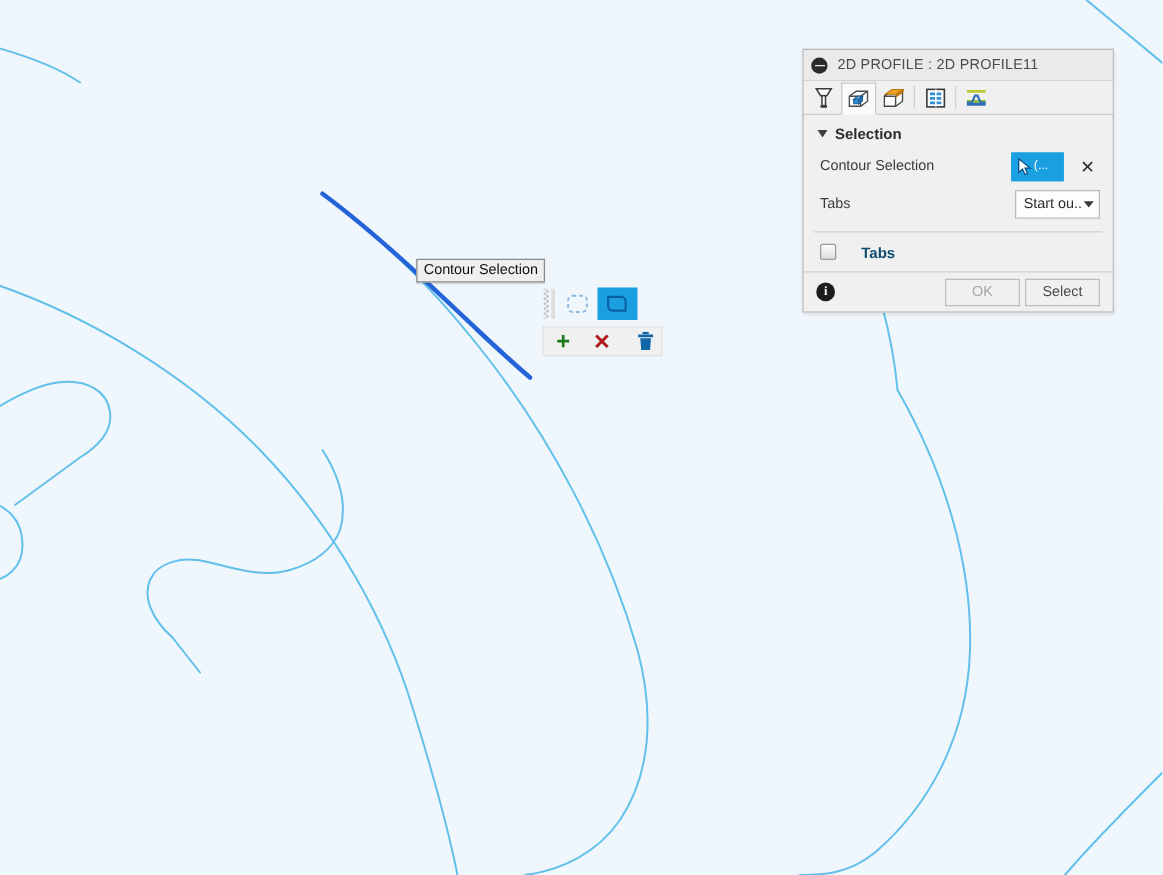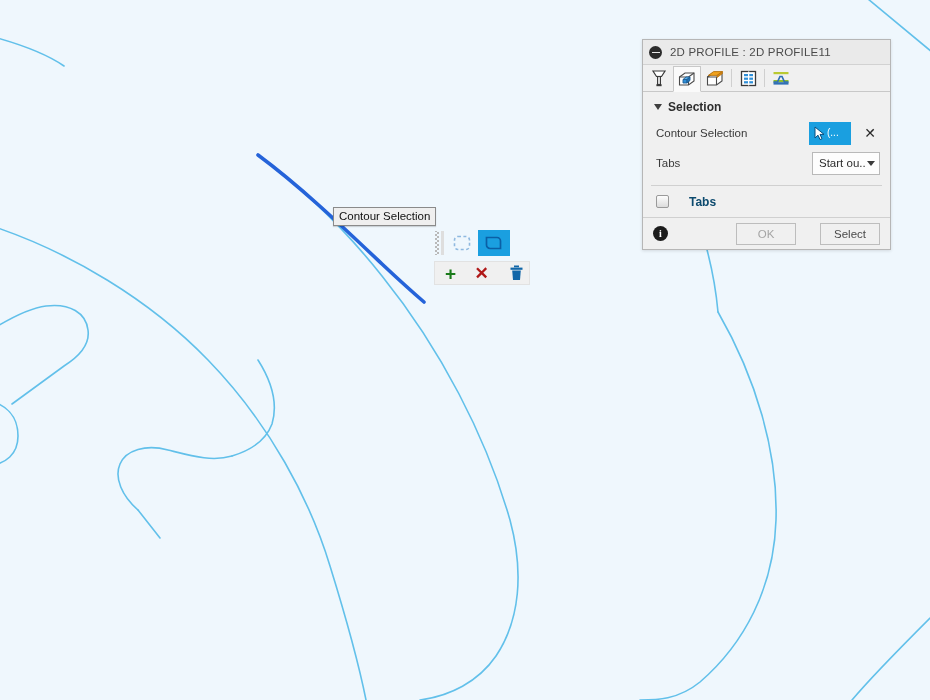--- a/index.html
+++ b/index.html
@@ -315,21 +315,21 @@
   .btn {
     height: 22px;
     min-width: 60px;
     padding: 0 10px;
     background: #f0f0f0;
     border: 1px solid #bdbdbd;
     font-size: 11.5px;
     color: #4a4a4a;
     display: flex; align-items: center; justify-content: center;
     cursor: pointer;
-    margin-left: 24px;
+    margin-left: 4px;
   }
   .btn.disabled { color: #a5a5a5; }
 </style>
 </head>
 <body>
 
 <div id="app">
 
   <svg id="canvas" width="930" height="700" viewBox="0 0 930 700">
     <rect x="0" y="0" width="930" height="700" fill="#eff7fd"></rect>

